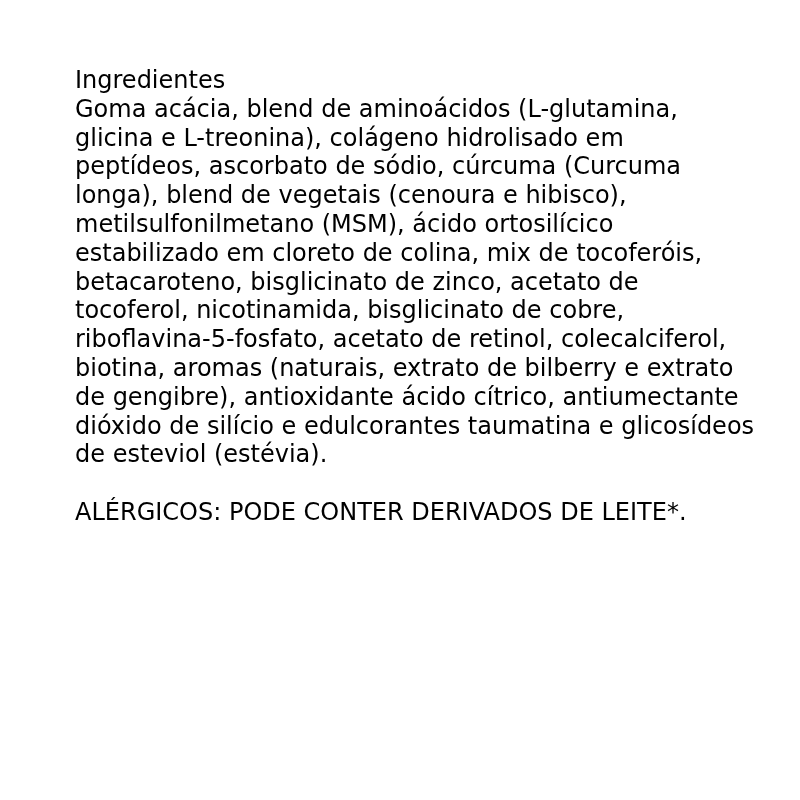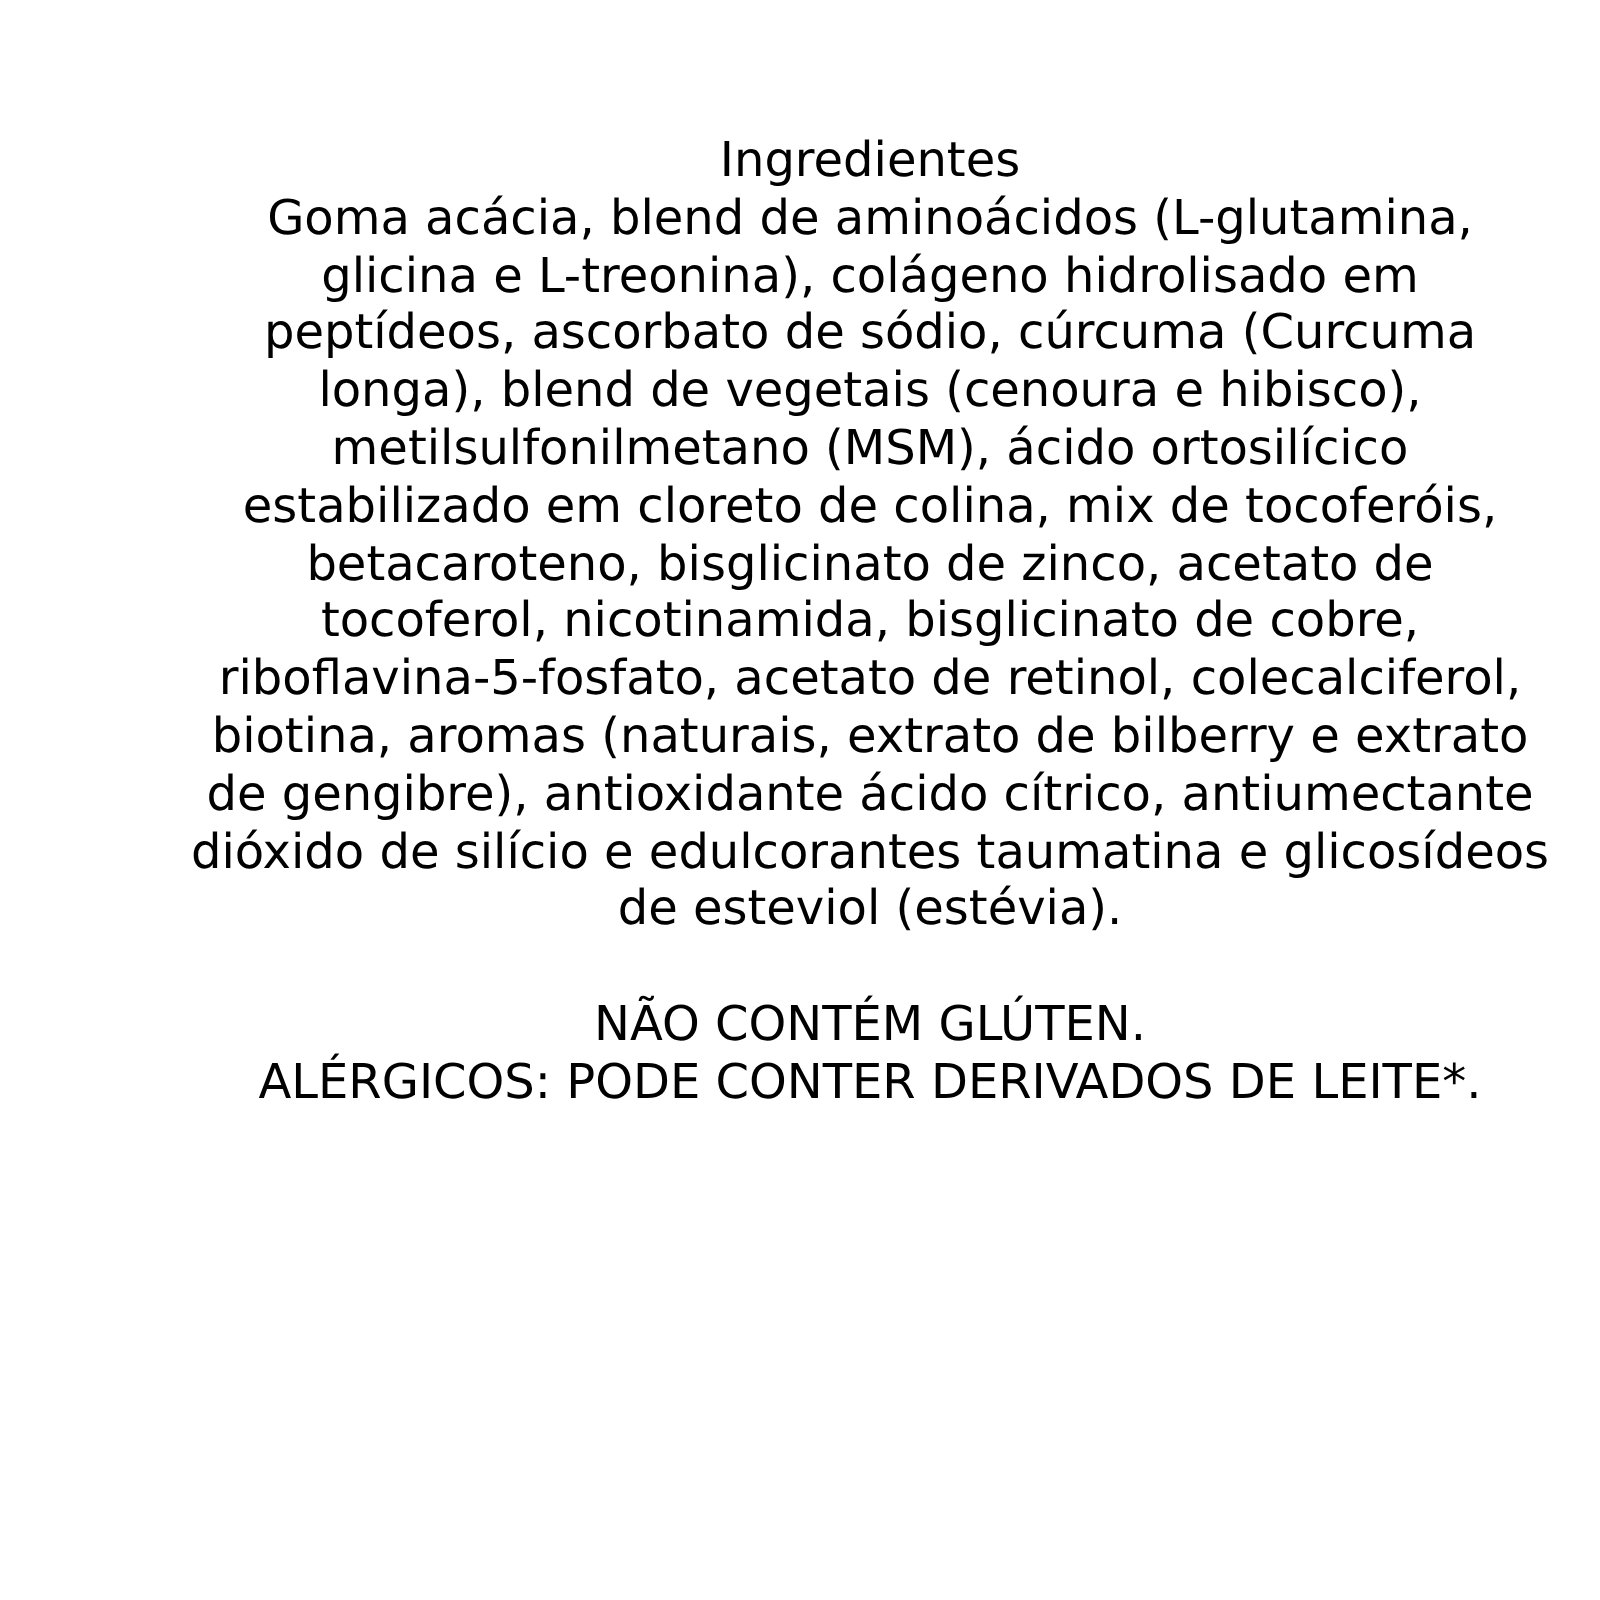--- a/index.html
+++ b/index.html
@@ -16,21 +16,20 @@
   }
   .label {
     position: absolute;
     left: 75px;
     top: 66px;
     width: 720px;
     color: #000000;
     font-size: 24px;
     line-height: 28.8px;
     letter-spacing: 0;
-    text-align: center;
   }
   .text-block {
     white-space: pre;
     margin: 0;
   }
   .section + .section {
     margin-top: 28.8px; 
   }
 </style>
 </head>
@@ -49,18 +48,17 @@
 betacaroteno, bisglicinato de zinco, acetato de
 tocoferol, nicotinamida, bisglicinato de cobre,
 riboflavina-5-fosfato, acetato de retinol, colecalciferol,
 biotina, aromas (naturais, extrato de bilberry e extrato
 de gengibre), antioxidante ácido cítrico, antiumectante
 dióxido de silício e edulcorantes taumatina e glicosídeos
 de esteviol (estévia).</div>
   </div>
 
   <div class="section">
-    <div class="text-block">NÃO CONTÉM GLÚTEN.</div>
     <div class="text-block">ALÉRGICOS: PODE CONTER DERIVADOS DE LEITE*.</div>
   </div>
 
 
 </div>
 
 </body></html>

